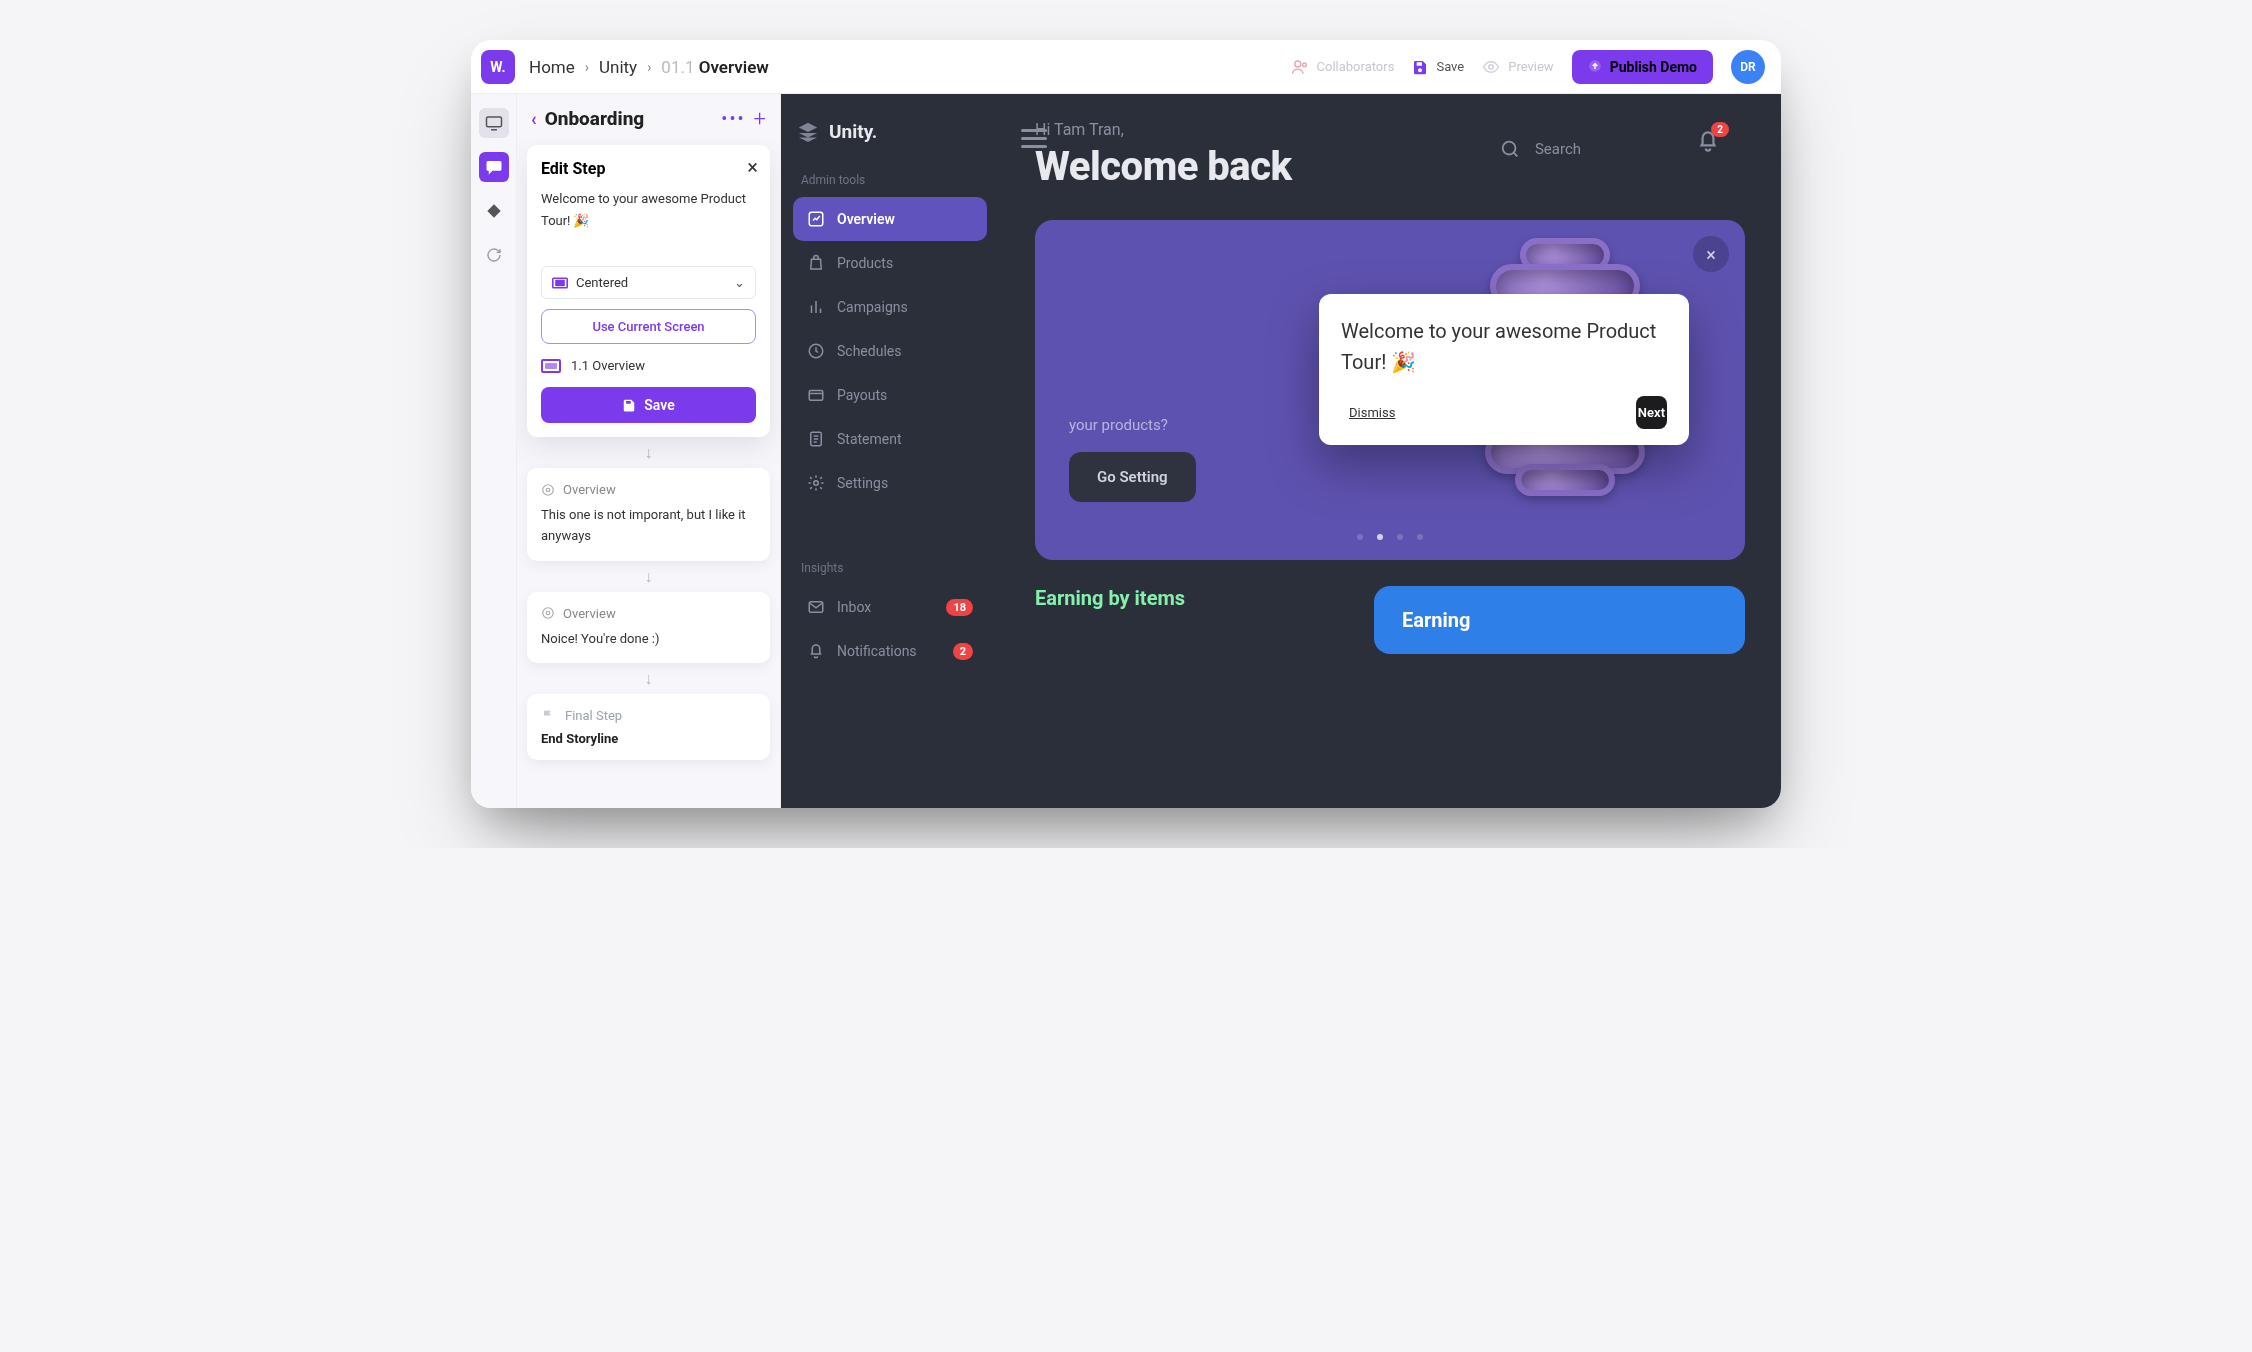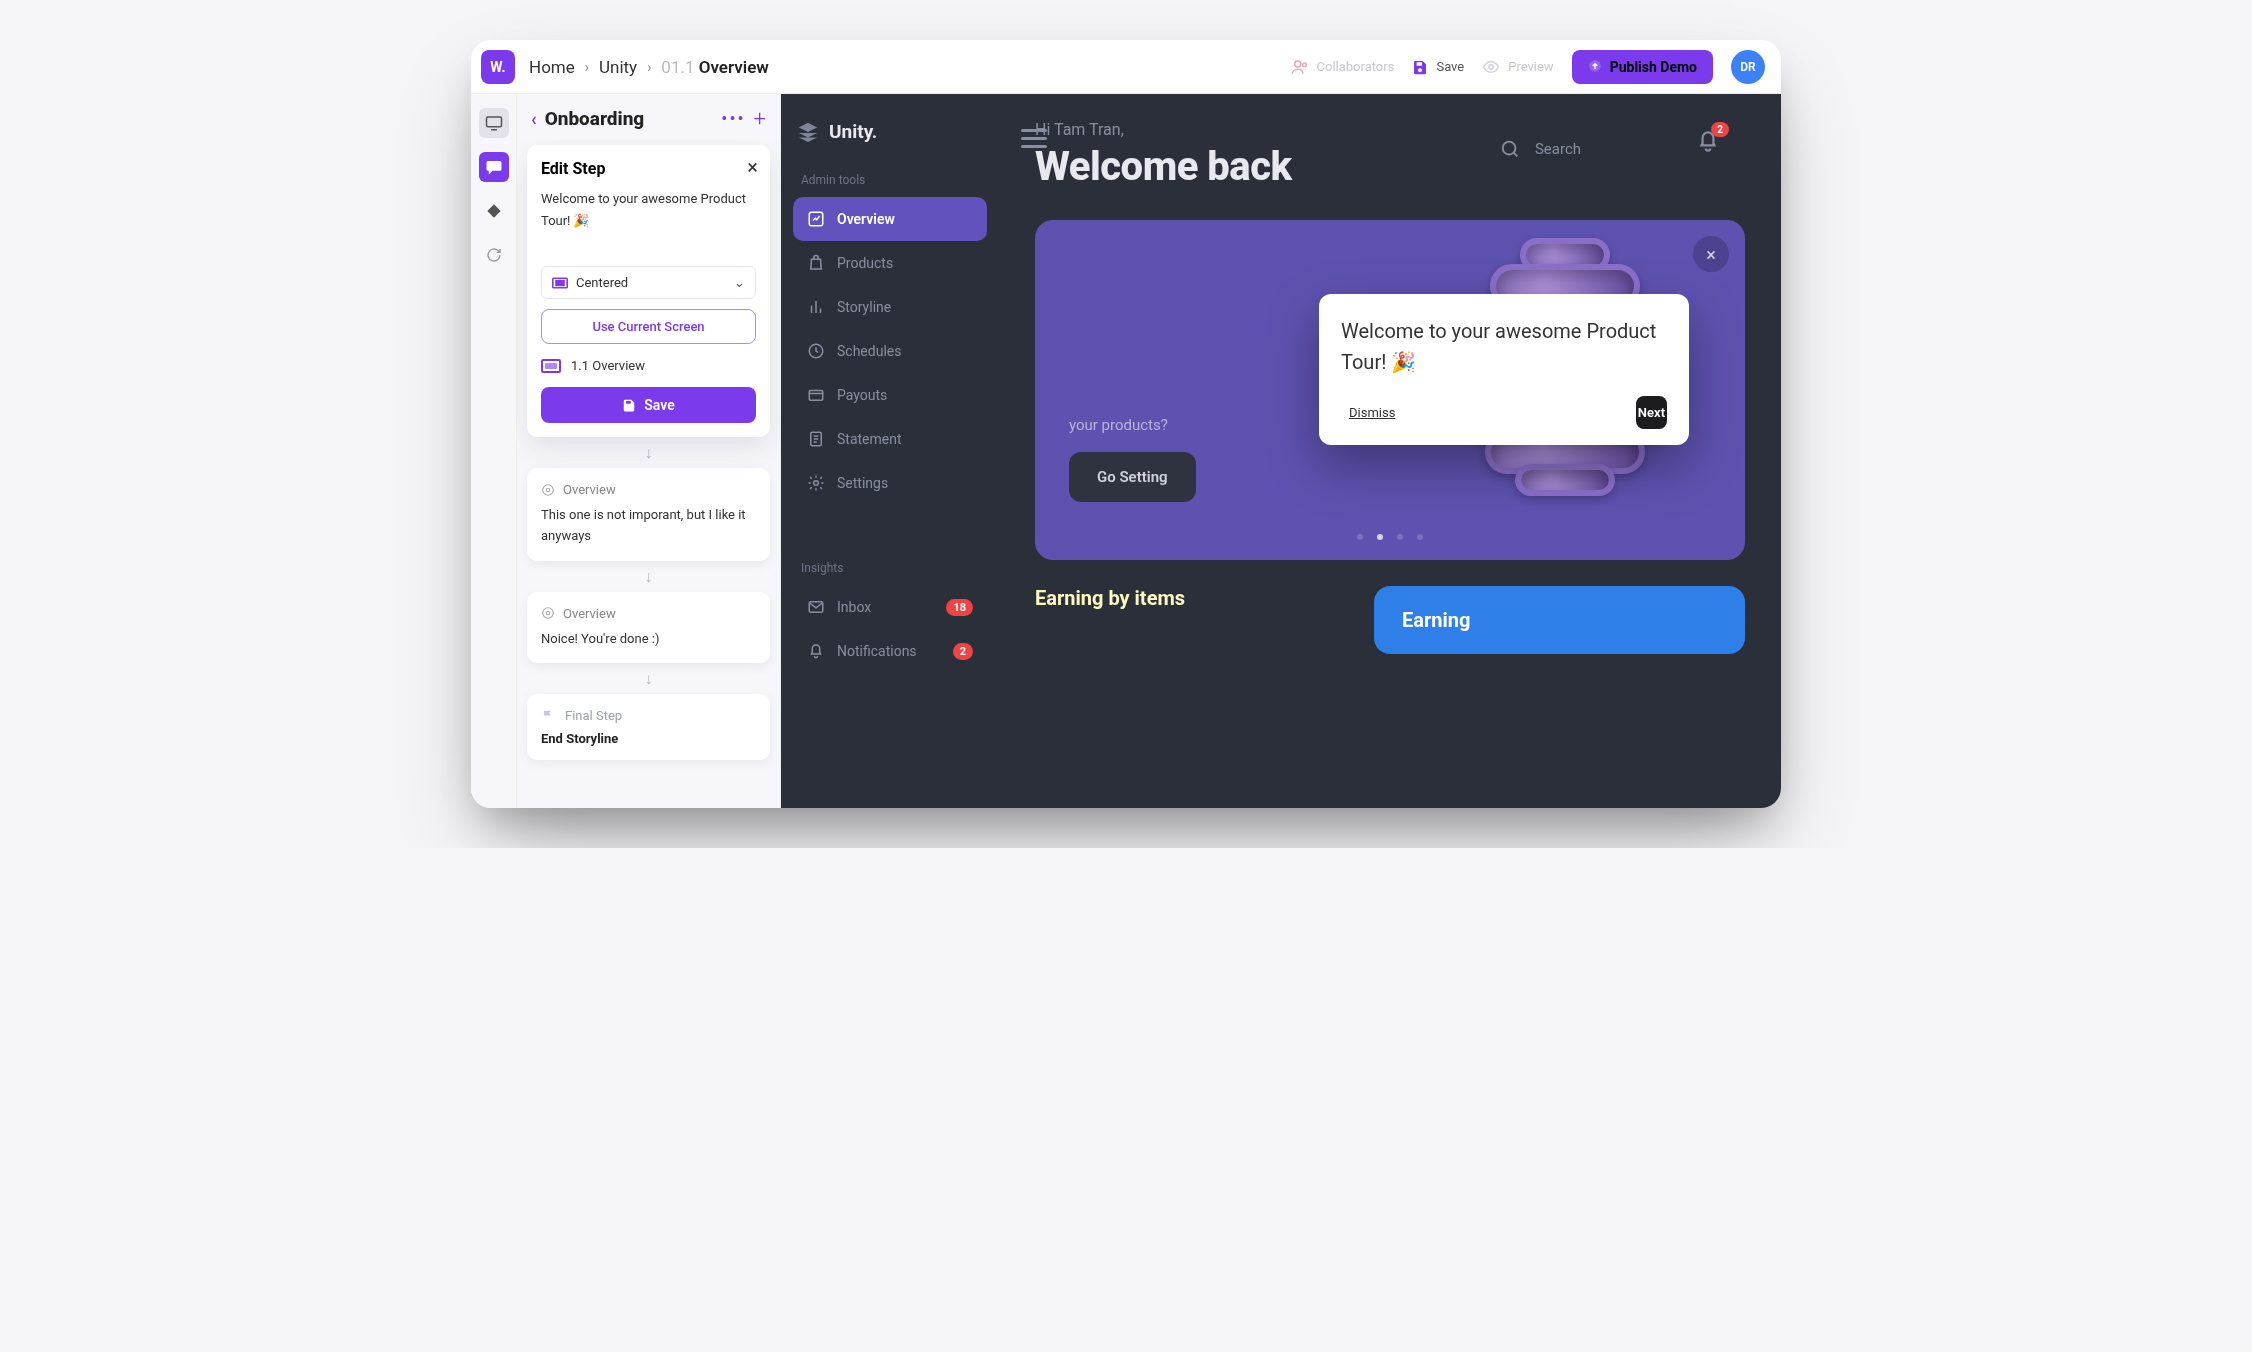--- a/index.html
+++ b/index.html
@@ -83,21 +83,21 @@
   .go-btn { position: absolute; left: 34px; bottom: 58px; background: #2f3340; color: #d0d3de; border: none; padding: 16px 28px; border-radius: 12px; font-size: 15px; font-weight: 600; cursor: pointer; }
   .hero-sub { position: absolute; left: 34px; bottom: 126px; color: #b9b4dc; font-size: 15px; }
   .pager { position: absolute; bottom: 20px; left: 50%; transform: translateX(-50%); display: flex; gap: 14px; }
   .pager span { width: 6px; height: 6px; border-radius: 50%; background: #7a72c1; }
   .pager span.active { background: #d6d2f2; }
 
   .sphere { position: absolute; right: 50px; top: 18px; width: 260px; height: 260px; }
   .ring { position: absolute; left: 50%; transform: translateX(-50%); border-radius: 50%; border: 6px solid #8a6fc9; background: radial-gradient(circle at 35% 30%, #b799e8, #6a51a8); box-shadow: 0 8px 16px rgba(0,0,0,0.3) inset, 0 4px 10px rgba(0,0,0,0.25); }
 
   .bottom-row { display: flex; gap: 24px; margin-top: 26px; }
-  .panel-title { color: #fef9c3; font-size: 20px; font-weight: 700; }
+  .panel-title { color: #86efac; font-size: 20px; font-weight: 700; }
   .earning-card { background: #2f7fe8; border-radius: 16px; padding: 22px 28px; flex: 1; }
   .earning-card .et { color: #fff; font-size: 20px; font-weight: 700; }
   .spacer-panel { flex: 1; }
 
   
   .tour-popup { position: absolute; top: 200px; left: 320px; width: 370px; background: #fff; border-radius: 12px; padding: 22px 22px 16px; box-shadow: 0 20px 50px rgba(0,0,0,0.35); z-index: 50; }
   .tour-popup h4 { font-size: 20px; color: #333; font-weight: 400; line-height: 1.55; }
   .tour-popup .actions { display: flex; align-items: center; justify-content: space-between; margin-top: 18px; }
   .dismiss-link { font-size: 13px; color: #333; text-decoration: underline; cursor: pointer; margin-left: 8px; }
   .next-btn { background: #1c1c1e; color: #fff; border: none; padding: 9px 2px; border-radius: 8px; font-size: 13px; font-weight: 600; cursor: pointer; }
@@ -288,21 +288,21 @@
           <div class="nav-item">
             <svg class="nav-icon" viewBox="0 0 24 24" fill="none" stroke="#8a8fa0" stroke-width="2">
                 <path d="M6 7h12l1 13H5zM9 7V5a3 3 0 0 1 6 0v2"></path>
               </svg>
             <span>Products</span>
           </div>
           <div class="nav-item">
             <svg class="nav-icon" viewBox="0 0 24 24" fill="none" stroke="#8a8fa0" stroke-width="2">
                 <path d="M6 20V10M12 20V4M18 20v-6"></path>
               </svg>
-            <span>Storyline</span>
+            <span>Campaigns</span>
           </div>
           <div class="nav-item">
             <svg class="nav-icon" viewBox="0 0 24 24" fill="none" stroke="#8a8fa0" stroke-width="2">
                 <circle cx="12" cy="12" r="9"></circle>
                 <path d="M12 7v5l3 2"></path>
               </svg>
             <span>Schedules</span>
           </div>
           <div class="nav-item">
             <svg class="nav-icon" viewBox="0 0 24 24" fill="none" stroke="#8a8fa0" stroke-width="2">

